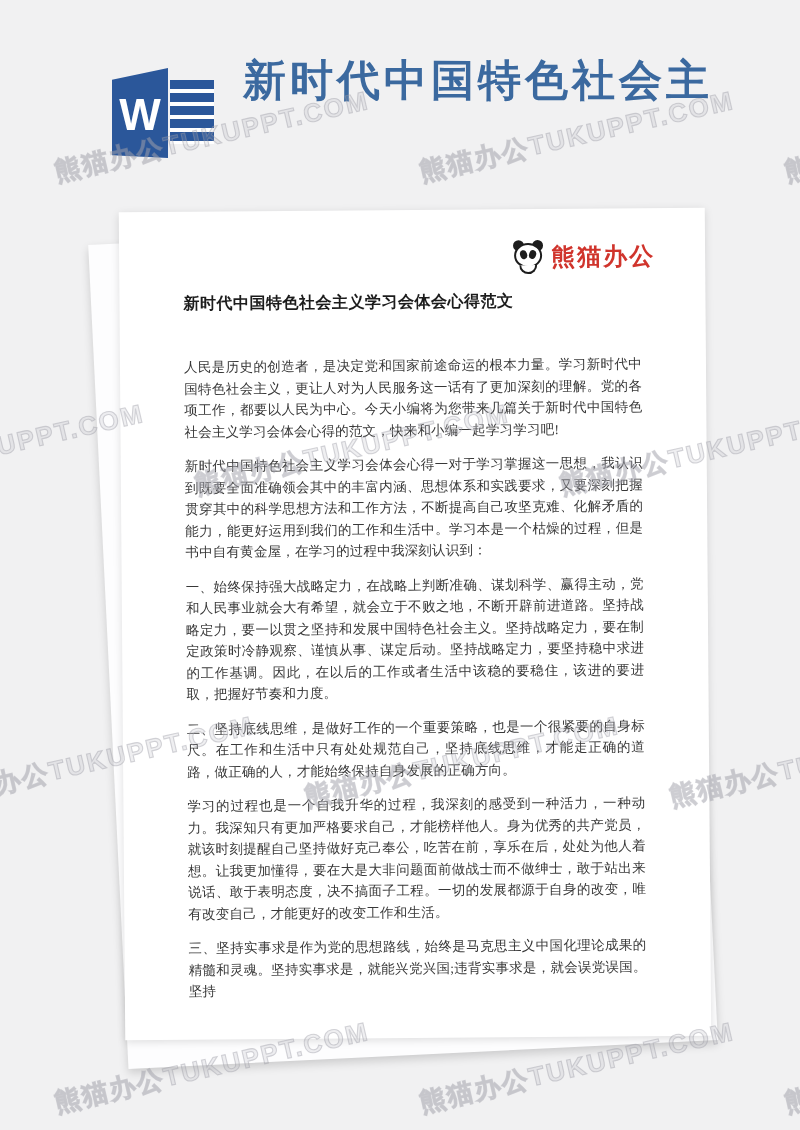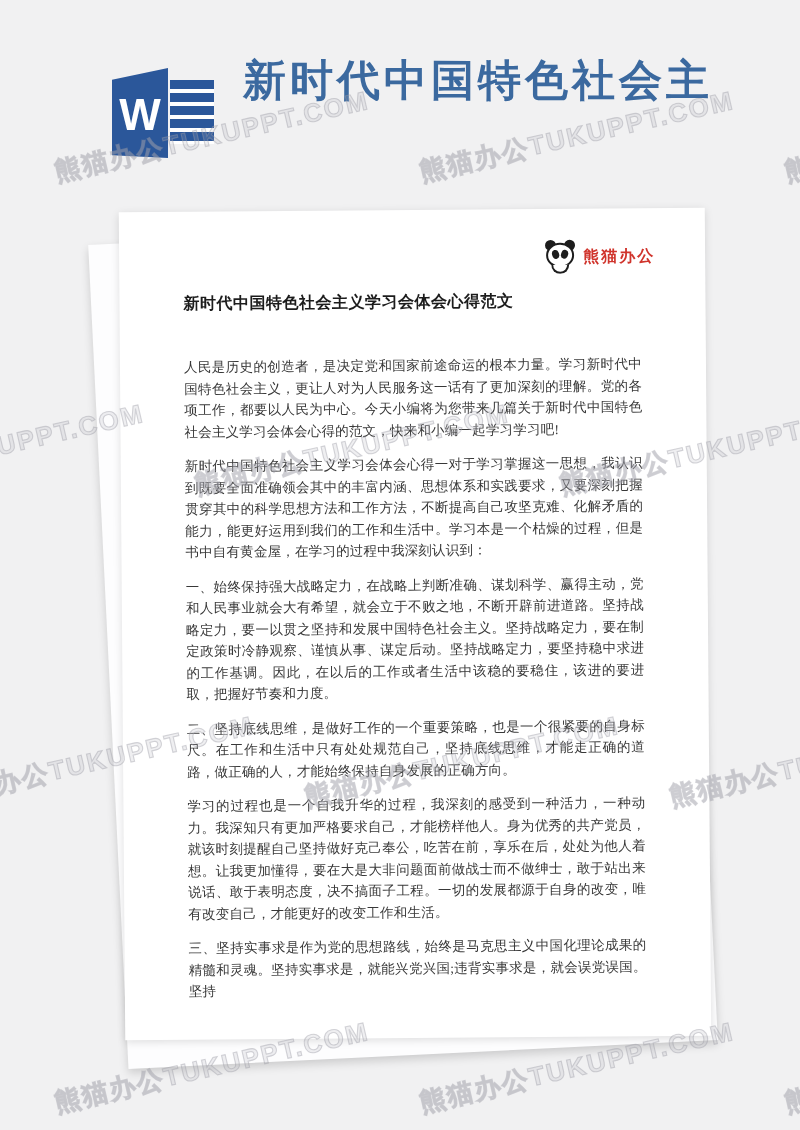--- a/index.html
+++ b/index.html
@@ -40,21 +40,21 @@
     padding:30px 50px 0 0;height:36px;}
   .panda{position:relative;width:32px;height:34px;display:inline-block;margin-right:7px;}
   .panda i{position:absolute;display:block;box-sizing:border-box;}
   .ear{width:11px;height:11px;background:#1d1d1d;border-radius:50%;top:0;}
   .ear.l{left:1px}.ear.r{right:1px}
   .face{top:3px;left:2px;width:28px;height:25px;background:#fff;border:2px solid #1d1d1d;border-radius:50%;}
   .eye{width:7px;height:9px;background:#1d1d1d;border-radius:50%;top:10px;}
   .eye.l{left:8px;transform:rotate(-18deg)}.eye.r{right:8px;transform:rotate(18deg)}
   .pbody{bottom:0;left:7px;width:18px;height:9px;background:#fff;border:2px solid #1d1d1d;
     border-top:none;border-radius:0 0 9px 9px;}
-  .brand-text{font-size:16px;font-weight:800;letter-spacing:2px;color:var(--brand-red);
+  .brand-text{font-size:24px;font-weight:800;letter-spacing:2px;color:var(--brand-red);
     font-family:Liberation Serif, serif;}
 
   .doc-title{margin:16px 64px 0 64px;font-size:16px;font-weight:700;color:#1c1c1c;
     font-family:"Liberation Serif","DejaVu Serif",serif;letter-spacing:0.5px;}
   .paras{margin:42px 64px 0 64px;width:458px;}
   .para{margin:0 0 13px 0;font-size:13.5px;line-height:21.5px;text-align:justify;
     color:var(--body-ink);font-family:"Liberation Serif","DejaVu Serif",serif;
     letter-spacing:0.2px;}
 
   

